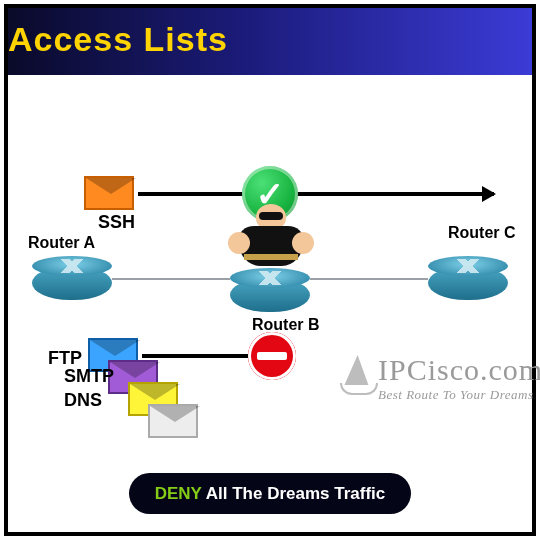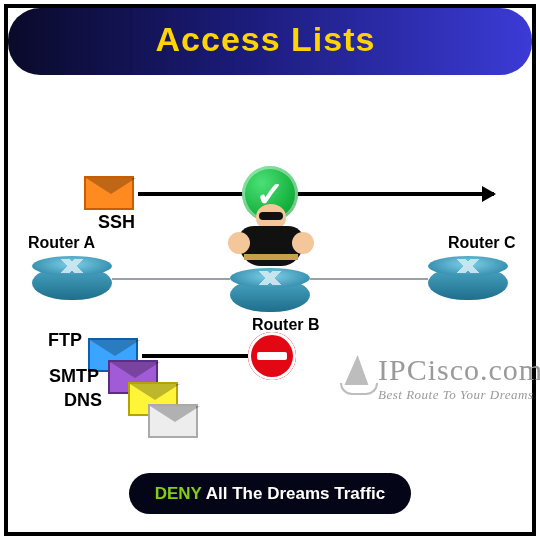--- a/index.html
+++ b/index.html
@@ -14,24 +14,22 @@
     position: absolute;
     inset: 4px;
     border: 4px solid #000;
     background: #fff;
   }
   .title-band {
     background: linear-gradient(90deg, #0a0a2a 0%, #1b1b7a 45%, #3b3bd6 100%);
     color: #ffd400;
     font-size: 34px;
     font-weight: 900;
-    text-align: center;
     padding: 12px 9px 16px 0;
     letter-spacing: 1px;
-    border-radius: 32px;
   }
   .pill {
     color: #fff;
     font-weight: 700;
     font-size: 17px;
     text-align: center;
     border-radius: 40px;
     padding: 10px 26px;
     display: inline-block;
     line-height: 1.25;
@@ -208,32 +206,32 @@
     <div class="router" style="left:222px; top:260px;">
       <div class="body"></div>
         <div class="top"></div>
     </div>
     <div class="router-label" style="left:226px; top:308px;margin-left:18px;">Router B</div>
 
     <div class="router" style="left:420px; top:248px;">
       <div class="body"></div>
         <div class="top"></div>
     </div>
-    <div class="router-label" style="left:440px; top:226px;">Router C</div>
+    <div class="router-label" style="left:440px; top:216px;">Router C</div>
 
     <div class="wire" style="left:104px; top:270px; width:118px;"></div>
     <div class="wire" style="left:302px; top:270px; width:118px;"></div>
 
     <div class="env env-blue" style="left:80px;  top:330px;"></div>
     <div class="env env-purple" style="left:100px; top:352px;"></div>
     <div class="env env-yellow" style="left:120px; top:374px;"></div>
     <div class="env env-grey" style="left:140px; top:396px;"></div>
 
-    <div class="proto-label" style="left:40px; top:322px;">FTP</div>
-    <div class="proto-label" style="left:41px; top:358px;">SMTP</div>
+    <div class="proto-label" style="left:40px; top:340px;">FTP</div>
+    <div class="proto-label" style="left:56px; top:358px;">SMTP</div>
     <div class="proto-label" style="left:56px; top:382px;">DNS</div>
 
     <div class="arrow" style="left:134px; top:346px; width:120px;"></div>
     <div class="noentry" style="left:240px; top:324px;"></div>
 
     <div class="brand" style="left:330px; top:345px;margin-left:40px;">
       <div class="sail"></div>
       <div class="name">IPCisco.com</div>
       <div class="tag">Best Route To Your Dreams</div>
     </div>

